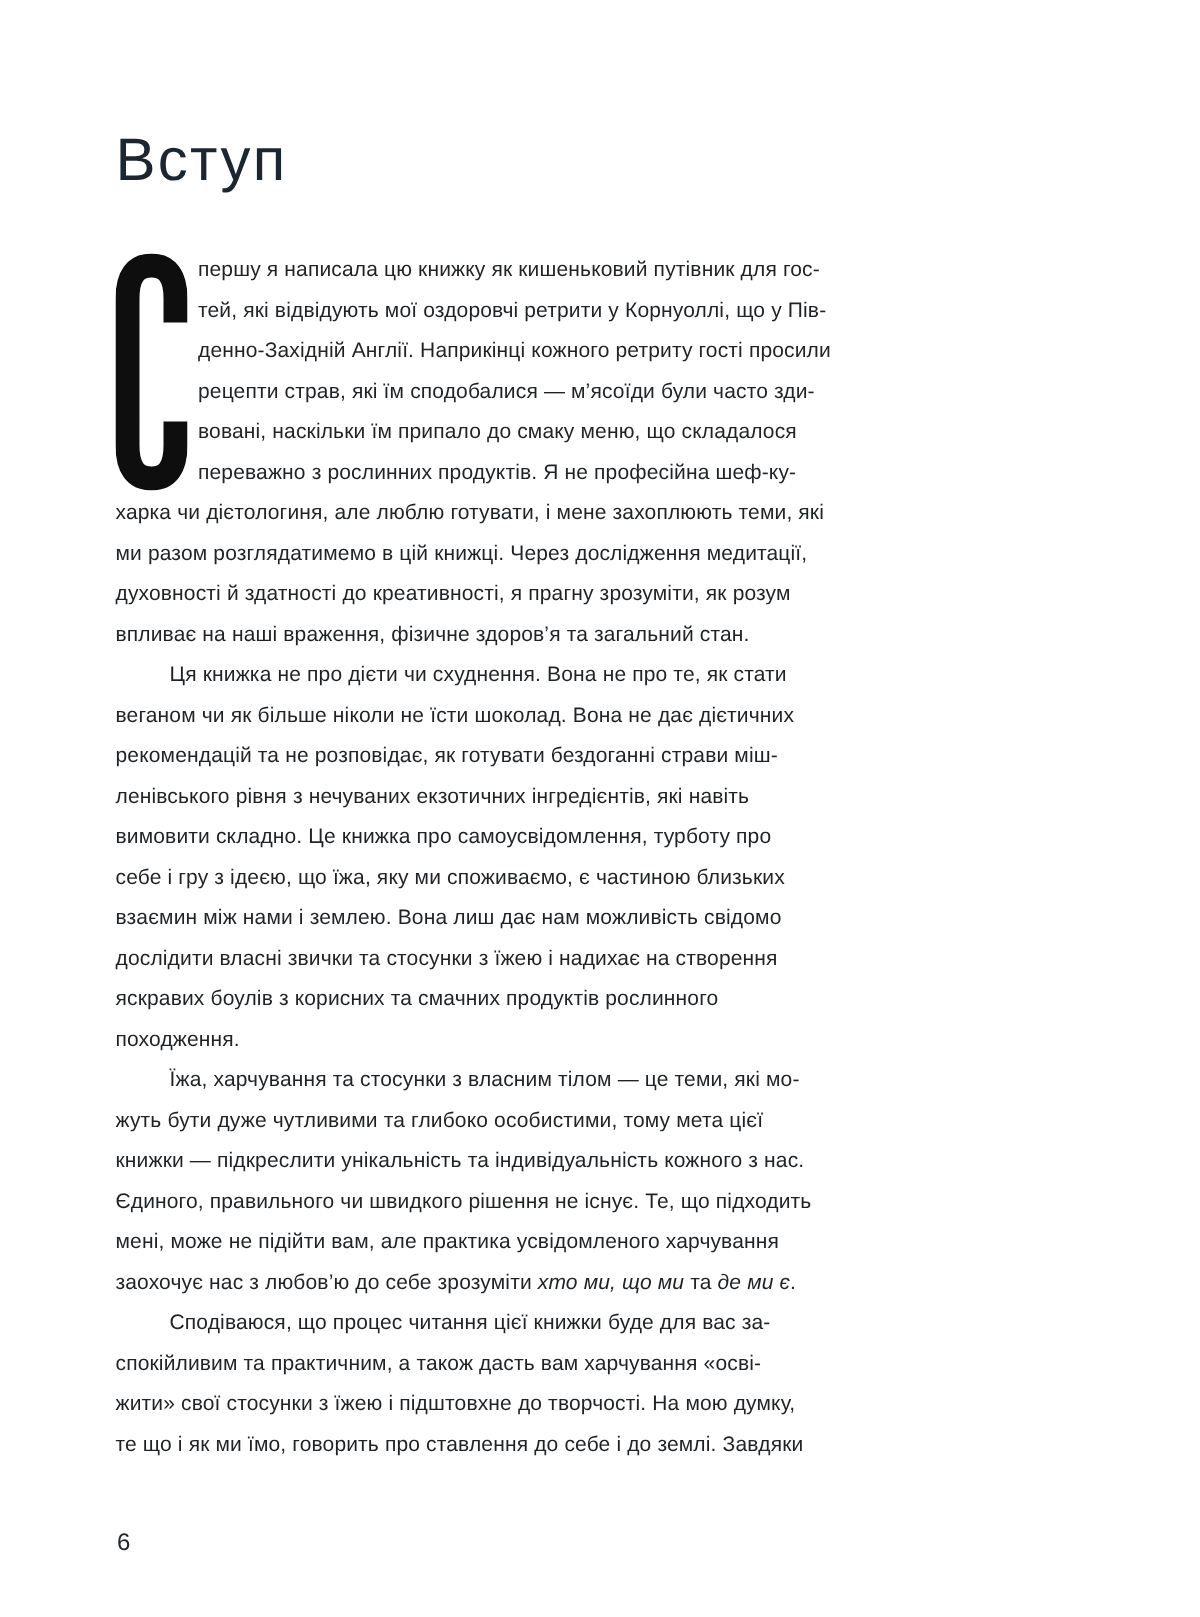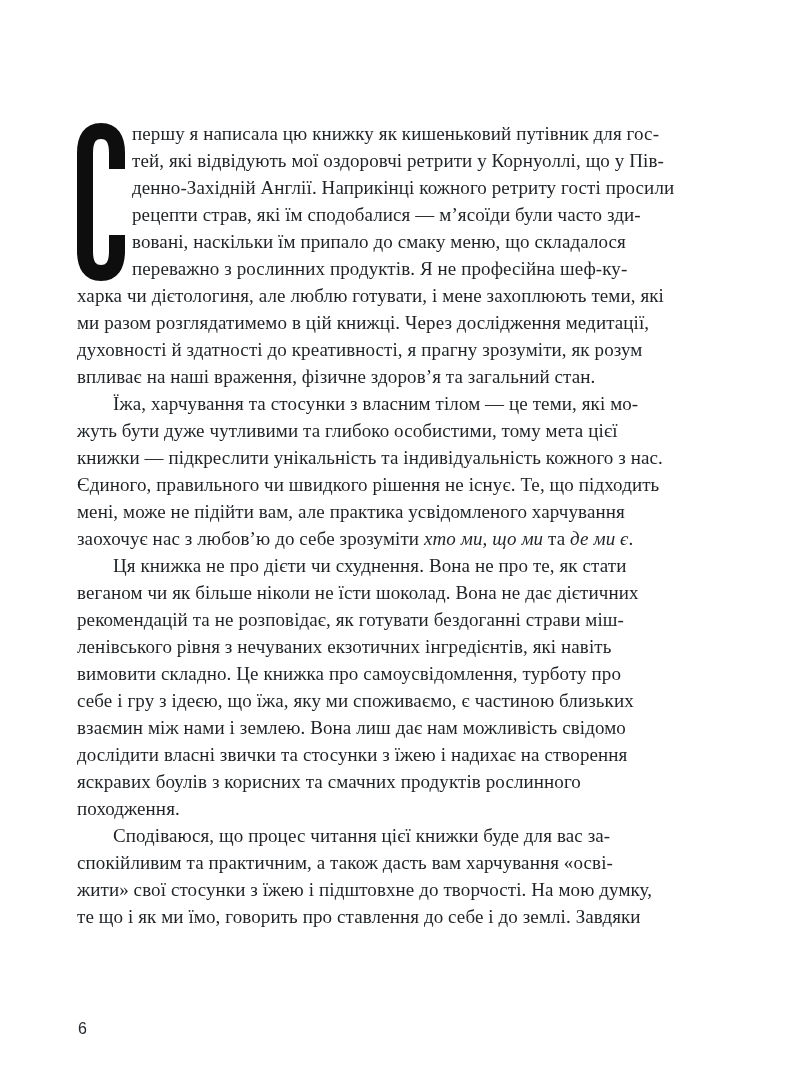--- a/index.html
+++ b/index.html
@@ -16,25 +16,24 @@
   h1.chapter-title {
     margin: 0;
     font-size: 40px;
     font-weight: 300;
     letter-spacing: 1.5px;
     line-height: 46px;
     color: #1c2630;
   }
   .chapter-body {
     margin-top: 36px;
-    font-size: 19px;
+    font-size: 14px;
     line-height: 27px;
     letter-spacing: 0.1px;
     color: #1f2326;
-    font-family: Liberation Serif, serif;
   }
   .chapter-body p {
     margin: 0;
     white-space: pre;        
   }
   .chapter-body p.indented { text-indent: 36px; }
   .dropcap {
     float: left;
     width: 55px;
     height: 158px;
@@ -56,56 +55,57 @@
     font-size: 16px;
     line-height: 18px;
     color: #23282c;
   }
 </style>
 </head>
 <body>
 
 <div class="page">
 
+  <h1 class="chapter-title">Вступ</h1>
 
   <div class="chapter-body">
 
     <p class="para-first"><span class="dropcap">
           <svg width="48" height="158" viewBox="0 0 48 158">
             <path d="M 40 46 L 40 30 Q 40 8 24 8 Q 8 8 8 30 L 8 128 Q 8 150 24 150 Q 40 150 40 128 L 40 112" fill="none" stroke="#0e0e0e" stroke-width="16" stroke-linecap="butt"></path>
           </svg>
           <span class="visually-hidden">С</span>
         </span><span>першу я написала цю книжку як кишеньковий путівник для гос-
 тей, які відвідують мої оздоровчі ретрити у Корнуоллі, що у Пів-
 денно-Західній Англії. Наприкінці кожного ретриту гості просили
 рецепти страв, які їм сподобалися — м’ясоїди були часто зди-
 вовані, наскільки їм припало до смаку меню, що складалося
 переважно з рослинних продуктів. Я не професійна шеф-ку-
 харка чи дієтологиня, але люблю готувати, і мене захоплюють теми, які
 ми разом розглядатимемо в цій книжці. Через дослідження медитації,
 духовності й здатності до креативності, я прагну зрозуміти, як розум
 впливає на наші враження, фізичне здоров’я та загальний стан.</span></p>
 
-    <p class="indented"><span>Їжа, харчування та стосунки з власним тілом — це теми, які мо-
-жуть бути дуже чутливими та глибоко особистими, тому мета цієї
-книжки — підкреслити унікальність та індивідуальність кожного з нас.
-Єдиного, правильного чи швидкого рішення не існує. Те, що підходить
-мені, може не підійти вам, але практика усвідомленого харчування
-заохочує нас з любов’ю до себе зрозуміти </span><span class="italic">хто ми, що ми</span><span> та </span><span class="italic">де ми є</span><span>.</span></p>
-
     <p class="indented">Ця книжка не про дієти чи схуднення. Вона не про те, як стати
 веганом чи як більше ніколи не їсти шоколад. Вона не дає дієтичних
 рекомендацій та не розповідає, як готувати бездоганні страви міш-
 ленівського рівня з нечуваних екзотичних інгредієнтів, які навіть
 вимовити складно. Це книжка про самоусвідомлення, турботу про
 себе і гру з ідеєю, що їжа, яку ми споживаємо, є частиною близьких
 взаємин між нами і землею. Вона лиш дає нам можливість свідомо
 дослідити власні звички та стосунки з їжею і надихає на створення
 яскравих боулів з корисних та смачних продуктів рослинного
 походження.</p>
+
+    <p class="indented"><span>Їжа, харчування та стосунки з власним тілом — це теми, які мо-
+жуть бути дуже чутливими та глибоко особистими, тому мета цієї
+книжки — підкреслити унікальність та індивідуальність кожного з нас.
+Єдиного, правильного чи швидкого рішення не існує. Те, що підходить
+мені, може не підійти вам, але практика усвідомленого харчування
+заохочує нас з любов’ю до себе зрозуміти </span><span class="italic">хто ми, що ми</span><span> та </span><span class="italic">де ми є</span><span>.</span></p>
 
     <p class="indented">Сподіваюся, що процес читання цієї книжки буде для вас за-
 спокійливим та практичним, а також дасть вам харчування «осві-
 жити» свої стосунки з їжею і підштовхне до творчості. На мою думку,
 те що і як ми їмо, говорить про ставлення до себе і до землі. Завдяки</p>
 
   </div>
 
   <div class="folio">6</div>
 

